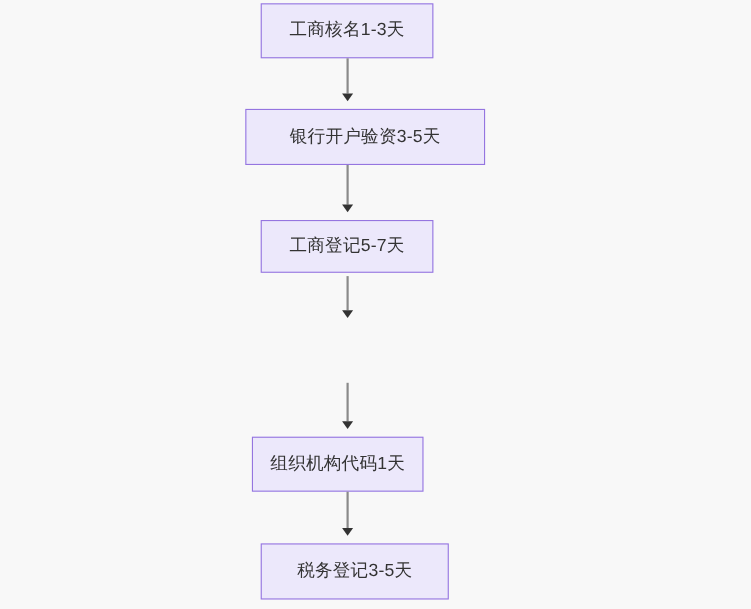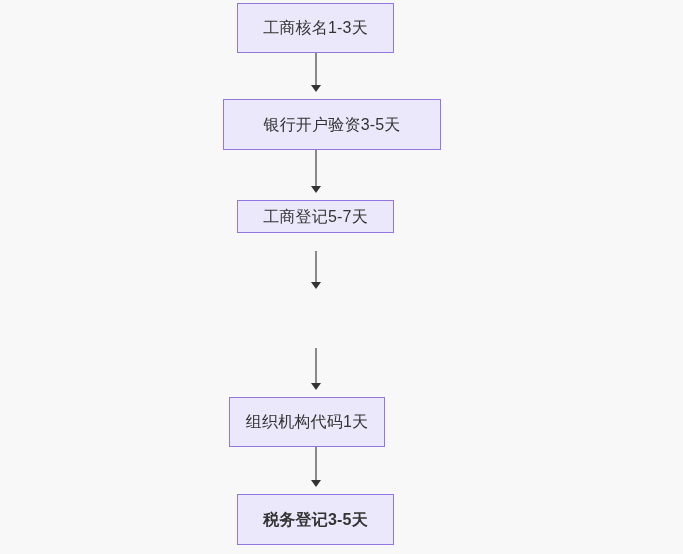--- a/index.html
+++ b/index.html
@@ -59,32 +59,32 @@
   </div>
   <div class="connector" style="left: 315px; top: 53px; height: 32px; background: rgb(138, 138, 138);"></div>
   <div class="arrowhead" style="left: 311px; top: 85px; border-top-color: rgb(51, 51, 51);"></div>
 
   <div class="node" style="left: 223px; top: 99px; width: 218px; height: 51px; background: rgb(236, 232, 251); border-color: rgb(149, 117, 224); color: rgb(51, 51, 51);">
     <span class="node-label">银行开户验资3-5天</span>
   </div>
   <div class="connector" style="left: 315px; top: 150px; height: 36px; background: rgb(138, 138, 138);"></div>
   <div class="arrowhead" style="left: 311px; top: 186px; border-top-color: rgb(51, 51, 51);"></div>
 
-  <div class="node" style="left: 237px; top: 200px; width: 157px; height: 33px; background: rgb(236, 232, 251); border-color: rgb(149, 117, 224); color: rgb(51, 51, 51);">
+  <div class="node" style="left: 237px; top: 200px; width: 157px; height: 48px; background: rgb(236, 232, 251); border-color: rgb(149, 117, 224); color: rgb(51, 51, 51);">
     <span class="node-label">工商登记5-7天</span>
   </div>
   <div class="connector" style="left: 315px; top: 251px; height: 31px; background: rgb(138, 138, 138);"></div>
   <div class="arrowhead" style="left: 311px; top: 282px; border-top-color: rgb(51, 51, 51);"></div>
 
   <div class="connector" style="left: 315px; top: 348px; height: 35px; background: rgb(138, 138, 138);"></div>
   <div class="arrowhead" style="left: 311px; top: 383px; border-top-color: rgb(51, 51, 51);"></div>
 
   <div class="node" style="left: 229px; top: 397px; width: 156px; height: 50px; background: rgb(236, 232, 251); border-color: rgb(149, 117, 224); color: rgb(51, 51, 51);">
     <span class="node-label">组织机构代码1天</span>
   </div>
   <div class="connector" style="left: 315px; top: 447px; height: 33px; background: rgb(138, 138, 138);"></div>
   <div class="arrowhead" style="left: 311px; top: 480px; border-top-color: rgb(51, 51, 51);"></div>
 
-  <div class="node" style="left: 237px; top: 494px; width: 157px; height: 51px; background: rgb(236, 232, 251); border-color: rgb(149, 117, 224); color: rgb(51, 51, 51); font-weight: bold;">
+  <div class="node" style="left: 237px; top: 494px; width: 171px; height: 51px; background: rgb(236, 232, 251); border-color: rgb(149, 117, 224); color: rgb(51, 51, 51);">
     <span class="node-label">税务登记3-5天</span>
   </div>
 
 </div>
 
 </body></html>

